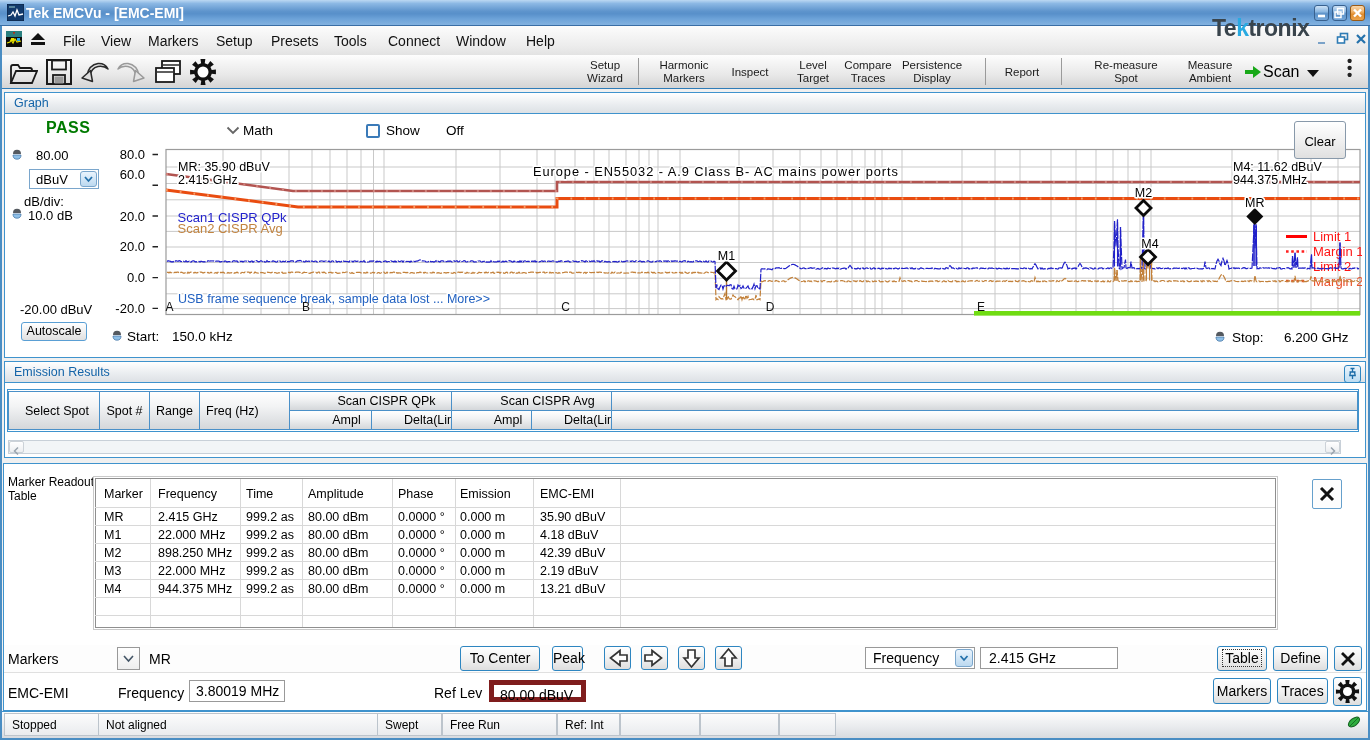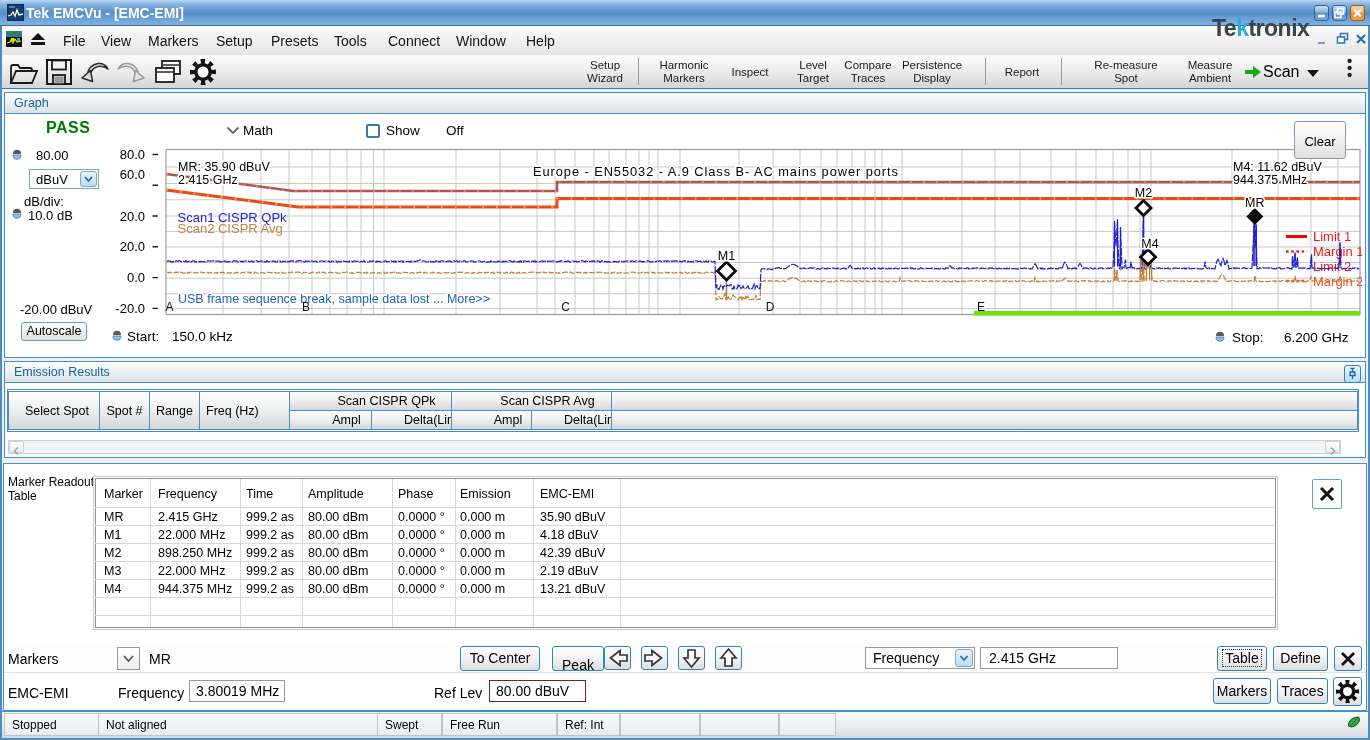--- a/index.html
+++ b/index.html
@@ -322,21 +322,21 @@
 <div class="abs" style="left:1312px;top:479px;width:30px;height:30px;border:1px solid #66a0cc;border-radius:2px;background:#fdfdfd"><svg width="28" height="28" viewBox="0 0 28 28">
       <path d="M8 8L20 20M20 8L8 20" stroke="#111" stroke-width="3"></path>
     </svg></div>
 <div class="abs" style="left:4px;top:645px;width:1362px;height:28px;border-bottom:1px solid #e0e0e0;background:#fdfdfd"></div>
 <div class="abs" style="left:8px;top:651px;font-size:14px">Markers</div>
 <div class="abs" style="left:117px;top:647px;width:23px;height:23px;border:1px solid #999;background:linear-gradient(#fff,#eee)"><svg width="21" height="21" viewBox="0 0 21 21">
       <path d="M6 8L10.5 13L15 8" fill="none" stroke="#445566" stroke-width="1.6"></path>
     </svg></div>
 <div class="abs" style="left:149px;top:651px;font-size:14px">MR</div>
 <div class="abs btn" style="left:460px;top:646px;width:80px;height:25px;padding-top:3px">To Center</div>
-<div class="abs btn" style="left:552px;top:646px;width:52px;height:25px;padding-top:10px">Peak</div>
+<div class="abs btn" style="left:552px;top:646px;width:31px;height:25px;padding-top:3px">Peak</div>
 <div class="abs btn" style="left:604px;top:646px;width:27px;height:24px"></div>
 <svg class="abs" style="left:604px;top:646px" width="27" height="24" viewBox="0 0 27 24">
     <path d="M16 4.5L6.5 12L16 19.5V15H23V9H16Z" fill="#fdfdfd" stroke="#333" stroke-width="1.7" stroke-linejoin="miter"></path>
   </svg>
 <div class="abs btn" style="left:641px;top:646px;width:27px;height:24px"></div>
 <svg class="abs" style="left:641px;top:646px" width="27" height="24" viewBox="0 0 27 24">
     <path d="M11 4.5L20.5 12L11 19.5V15H4V9H11Z" fill="#fdfdfd" stroke="#333" stroke-width="1.7" stroke-linejoin="miter"></path>
   </svg>
 <div class="abs btn" style="left:678px;top:646px;width:27px;height:24px"></div>
 <svg class="abs" style="left:678px;top:646px" width="27" height="24" viewBox="0 0 27 24">
@@ -359,21 +359,21 @@
 <div class="abs btn" style="left:1273px;top:646px;width:55px;height:25px;padding-top:3px">Define</div>
 <div class="abs btn" style="left:1334px;top:646px;width:28px;height:25px"><svg width="26" height="24" viewBox="0 0 26 24">
       <path d="M7 6L19 18M19 6L7 18" stroke="#111" stroke-width="2.8"></path>
     </svg></div>
 <div class="abs" style="left:8px;top:685px;font-size:14px">EMC-EMI</div>
 <div class="abs" style="left:118px;top:685px;font-size:14px">Frequency</div>
 <div class="abs" style="left:189px;top:680px;width:96px;height:22px;border:1px solid #999;background:#fff">
     <div class="abs" style="left:6px;top:2px;font-size:14px">3.80019 MHz</div>
   </div>
 <div class="abs" style="left:434px;top:685px;font-size:14px">Ref Lev</div>
-<div class="abs" style="left:489px;top:680px;width:97px;height:22px;border:1px solid #7f1d1d;background:#fff">
+<div class="abs" style="left:489px;top:680px;width:97px;height:22px;border:5px solid #7f1d1d;background:#fff">
     <div class="abs" style="left:6px;top:2px;font-size:14px">80.00 dBuV</div>
   </div>
 <div class="abs btn" style="left:1213px;top:678px;width:58px;height:26px;padding-top:4px">Markers</div>
 <div class="abs btn" style="left:1277px;top:678px;width:51px;height:26px;padding-top:4px">Traces</div>
 <div class="abs btn" style="left:1333px;top:677px;width:29px;height:29px"></div>
 <svg class="abs" style="left:1335px;top:679px" width="25" height="25" viewBox="0 0 25 25">
     <path d="M24.0242 10.2077L24.0588 14.611L20.3463 14.0607L19.2207 16.8395L22.2698 19.028L19.1806 22.166L16.9446 19.1518L14.1838 20.3208L14.7923 24.0242L10.389 24.0588L10.9393 20.3463L8.16047 19.2207L5.97205 22.2698L2.83397 19.1806L5.84824 16.9446L4.6792 14.1838L0.975773 14.7923L0.941189 10.389L4.65372 10.9393L5.77925 8.16047L2.73023 5.97205L5.8194 2.83397L8.05544 5.84824L10.8162 4.6792L10.2077 0.975773L14.611 0.941189L14.0607 4.65372L16.8395 5.77925L19.028 2.73023L22.166 5.8194L19.1518 8.05544L20.3208 10.8162Z" fill="#111" fill-rule="evenodd"></path>
     <circle cx="12.5" cy="12.5" r="4.5" fill="#fff"></circle>
   </svg>
 <div class="abs statusbar"></div>

